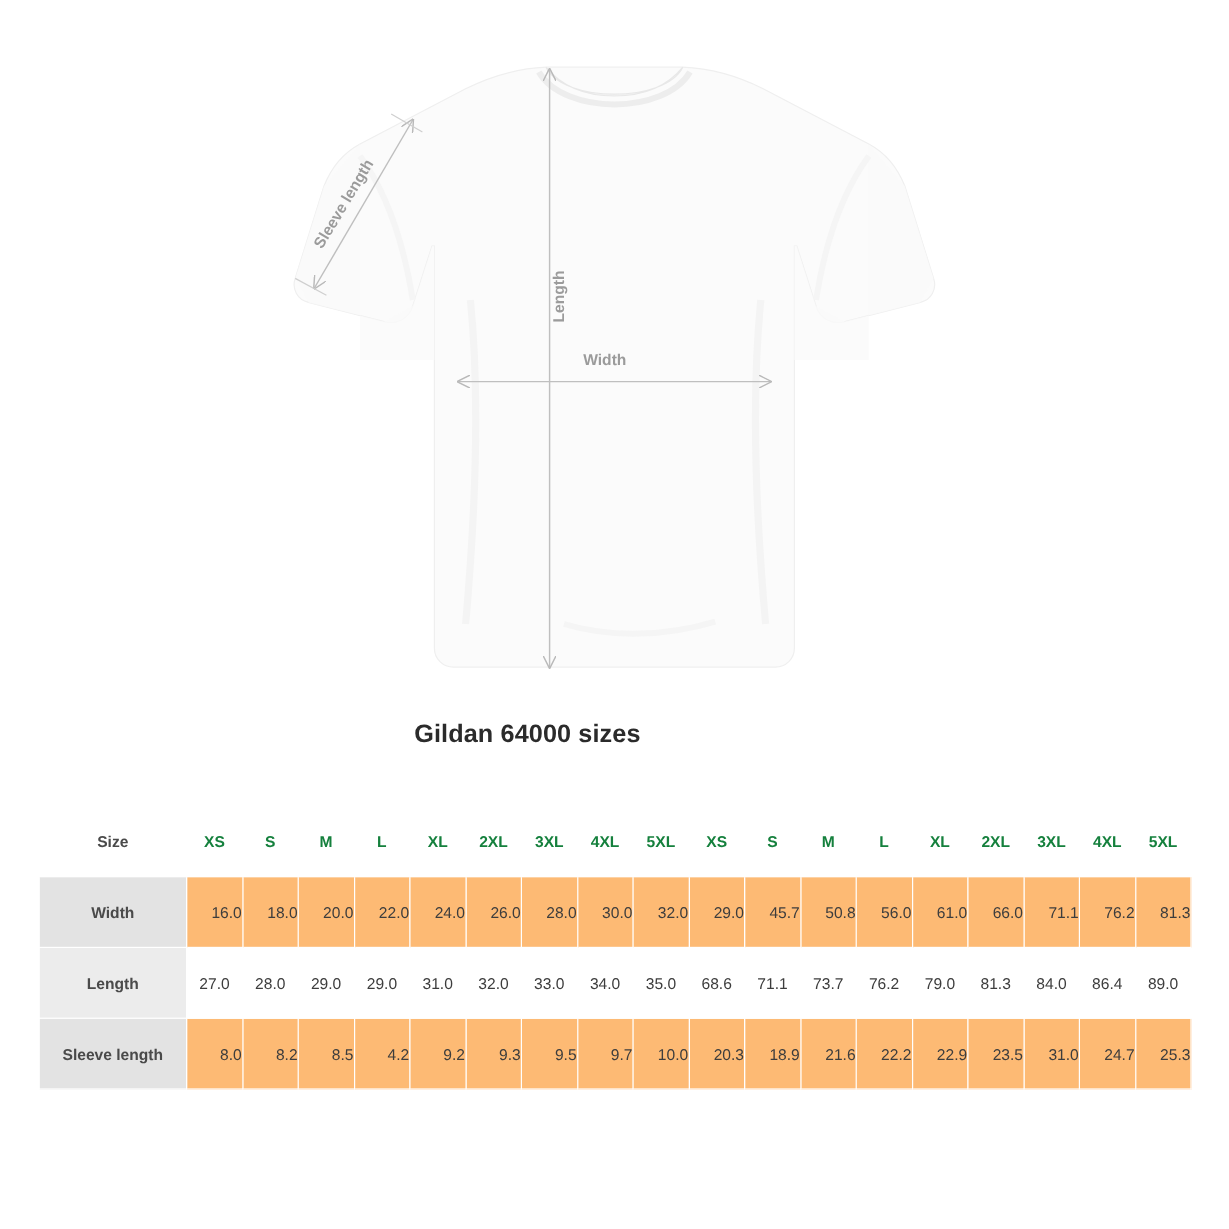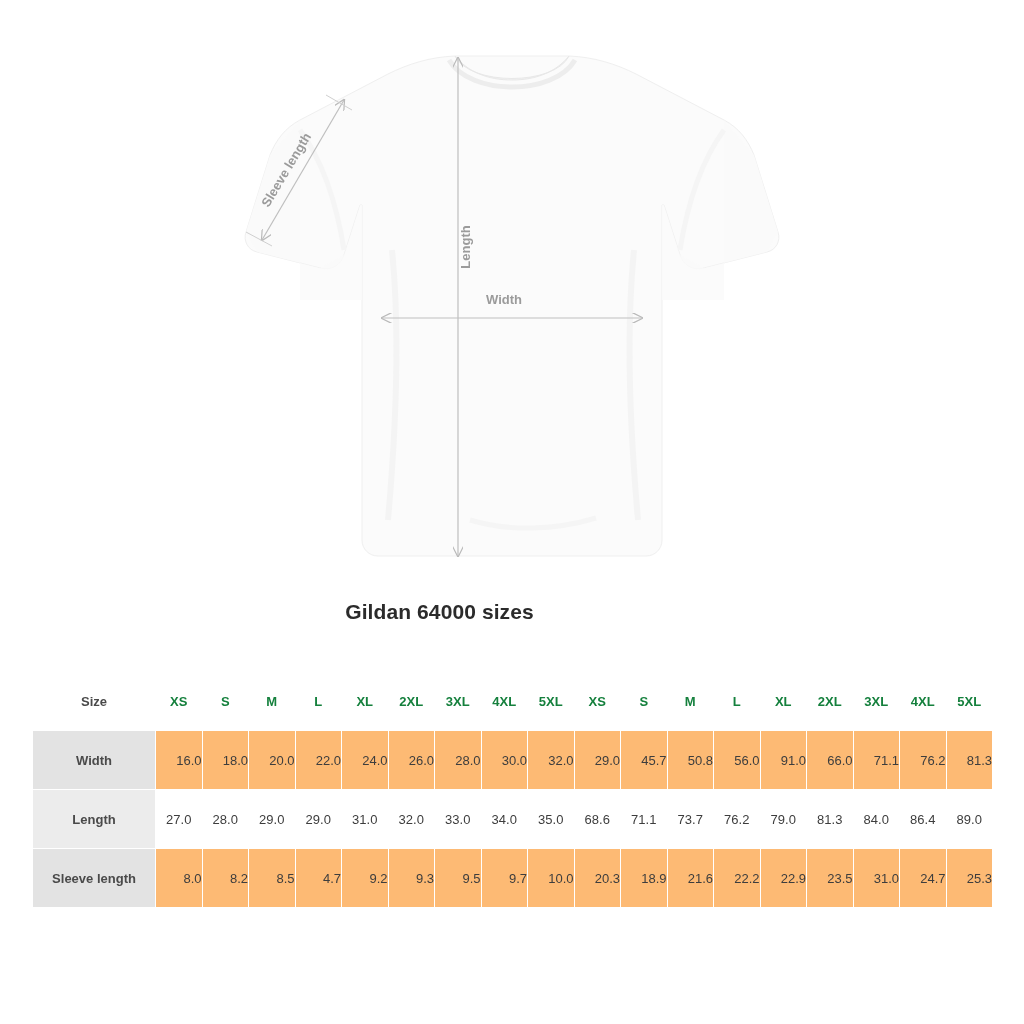--- a/index.html
+++ b/index.html
@@ -259,21 +259,21 @@
           <td class="val">22.0</td>
           <td class="val">24.0</td>
           <td class="val">26.0</td>
           <td class="val">28.0</td>
           <td class="val">30.0</td>
           <td class="val">32.0</td>
           <td class="val">29.0</td>
           <td class="val">45.7</td>
           <td class="val">50.8</td>
           <td class="val">56.0</td>
-          <td class="val">91.0</td>
+          <td class="val">61.0</td>
           <td class="val">66.0</td>
           <td class="val">71.1</td>
           <td class="val">76.2</td>
           <td class="val">81.3</td>
         </tr>
 
         <tr class="data-row">
           <td class="rowlabel">Length</td>
           <td class="val">27.0</td>
           <td class="val">28.0</td>
@@ -293,21 +293,21 @@
           <td class="val">84.0</td>
           <td class="val">86.4</td>
           <td class="val">89.0</td>
         </tr>
 
         <tr class="data-row shaded">
           <td class="rowlabel">Sleeve length</td>
           <td class="val">8.0</td>
           <td class="val">8.2</td>
           <td class="val">8.5</td>
-          <td class="val">4.7</td>
+          <td class="val">4.2</td>
           <td class="val">9.2</td>
           <td class="val">9.3</td>
           <td class="val">9.5</td>
           <td class="val">9.7</td>
           <td class="val">10.0</td>
           <td class="val">20.3</td>
           <td class="val">18.9</td>
           <td class="val">21.6</td>
           <td class="val">22.2</td>
           <td class="val">22.9</td>

